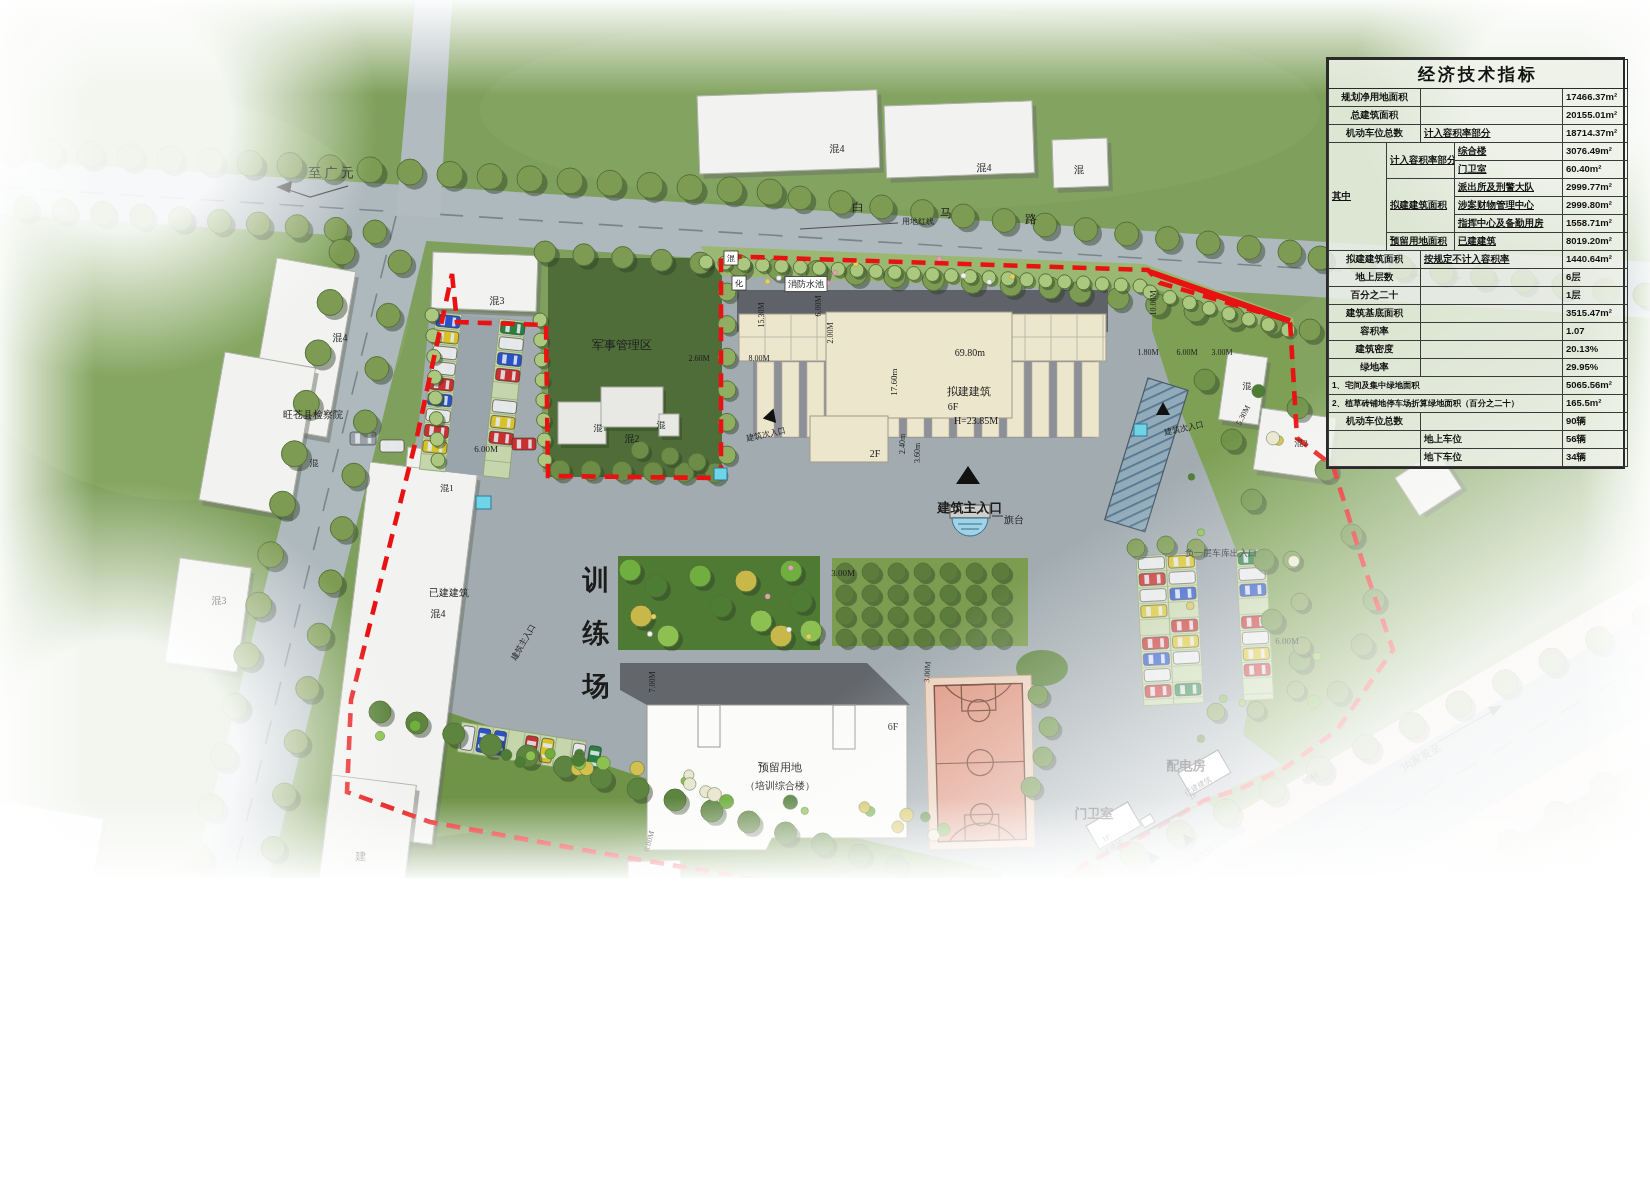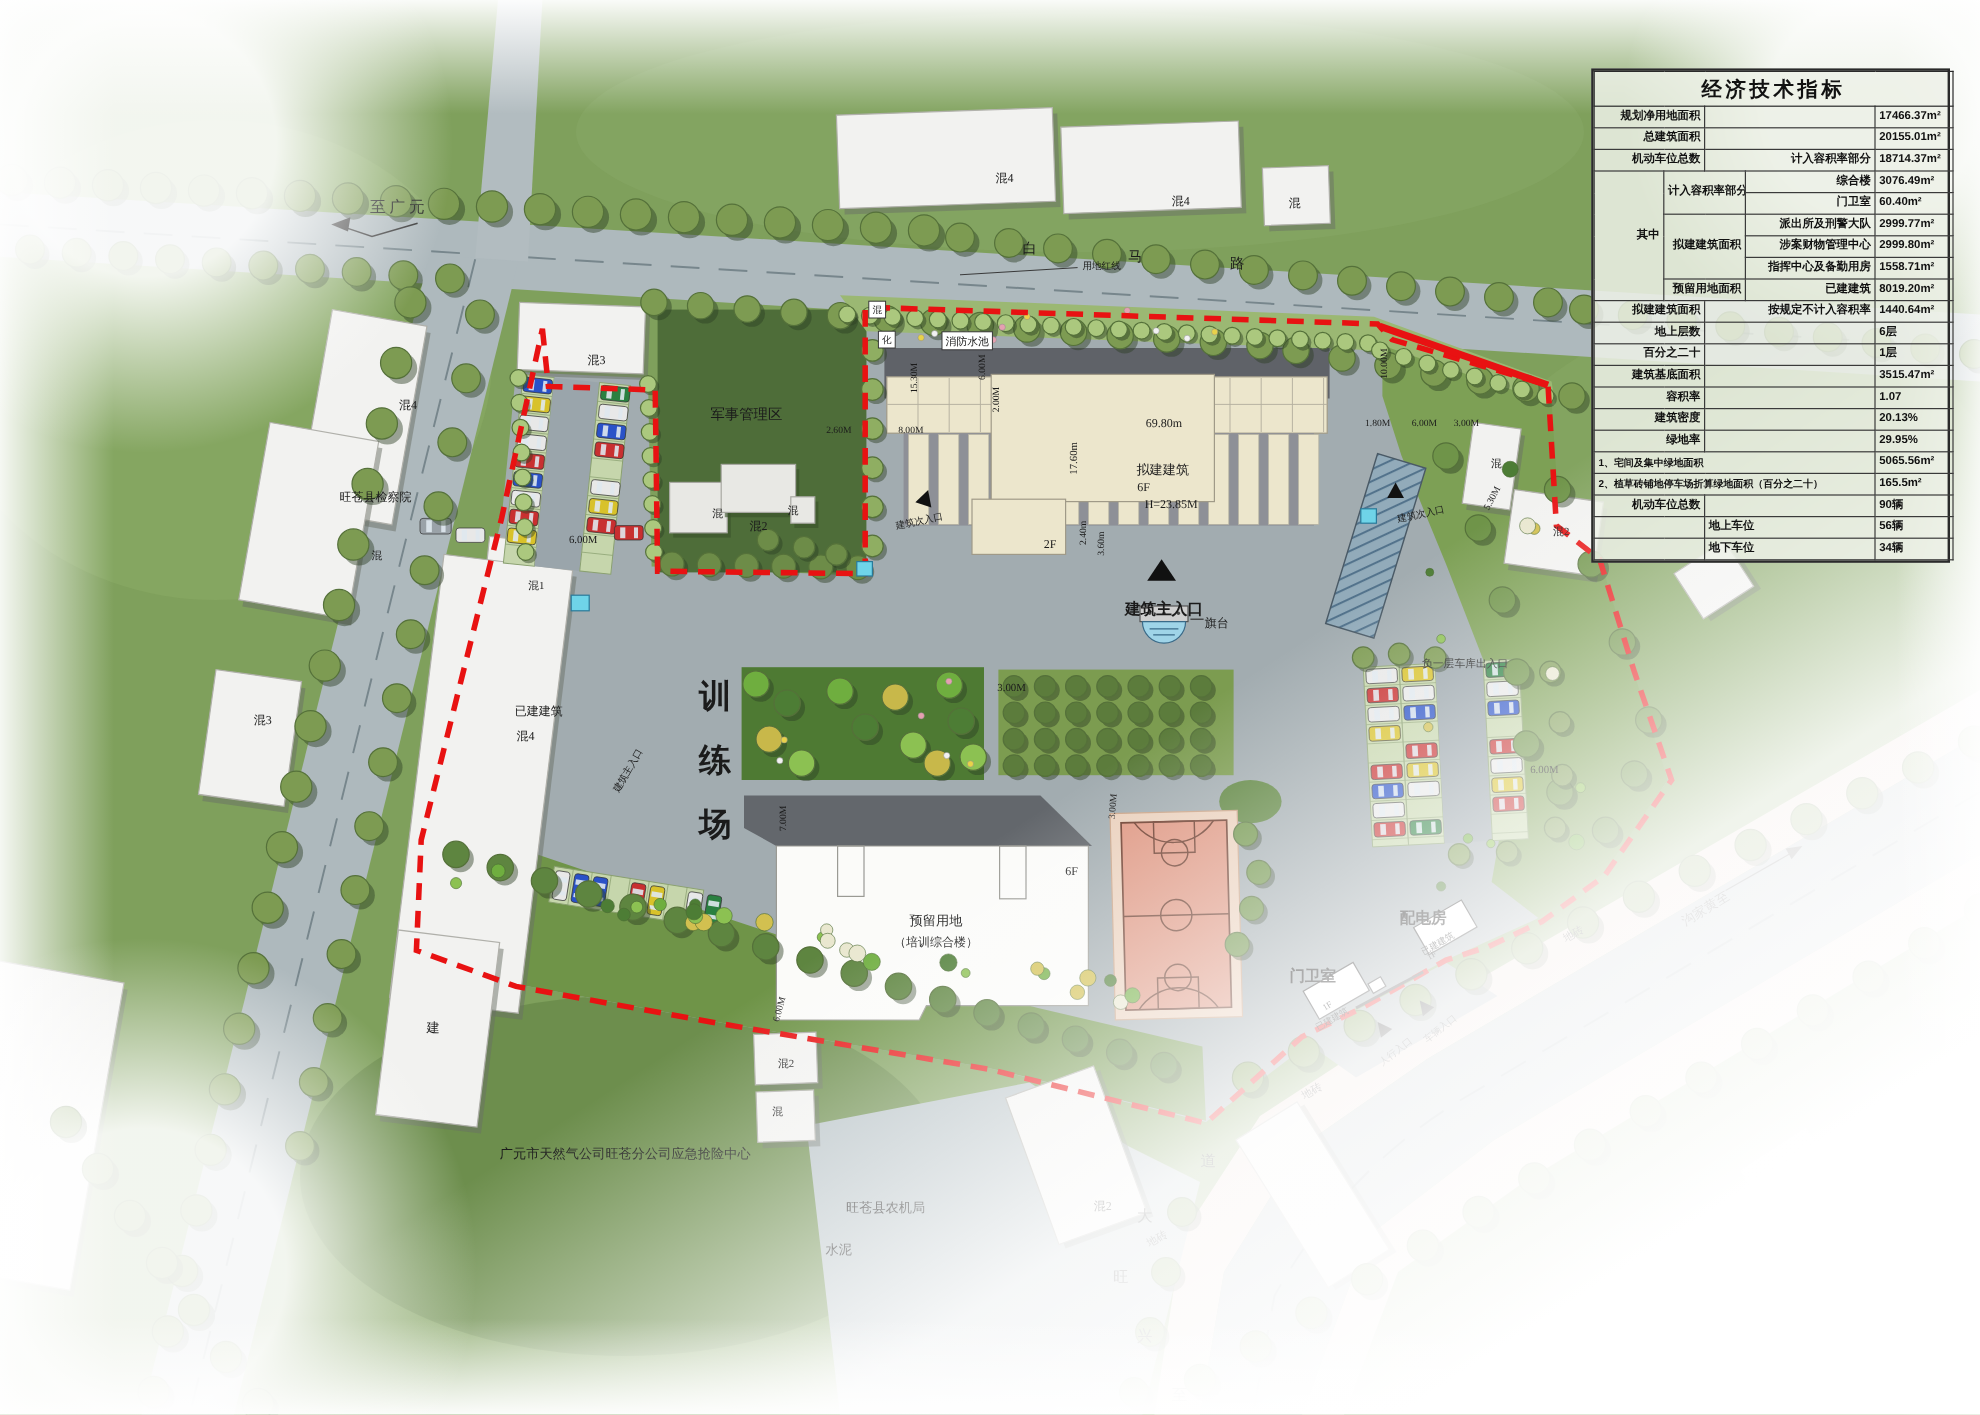--- a/index.html
+++ b/index.html
@@ -1,37 +1,37 @@
 <!DOCTYPE html>
 <html><head>
 <meta charset="utf-8">
 <style>
   html,body{margin:0;padding:0;background:#fff;}
-  #stage{position:relative;width:1650px;height:1179px;overflow:hidden;background:#7fa05c;
+  #stage{position:relative;width:1650px;height:878px;overflow:hidden;background:#7fa05c;
          font-family:"Liberation Sans",sans-serif;}
   #plan{position:absolute;left:0;top:0;}
   svg text{font-family:"Liberation Serif","DejaVu Serif",serif;fill:#1b1b1b;}
   .vig{position:absolute;pointer-events:none;z-index:5;}
   .vig-top{left:0;top:0;right:0;height:95px;background:linear-gradient(to bottom,rgba(255,255,255,.96),rgba(255,255,255,0));}
   .vig-left{left:0;top:0;bottom:0;width:95px;background:linear-gradient(to right,rgba(255,255,255,.92),rgba(255,255,255,0));}
   .vig-right{right:0;top:0;bottom:0;width:70px;background:linear-gradient(to left,rgba(255,255,255,.85),rgba(255,255,255,0));}
   .vig-bottom{left:0;bottom:0;right:0;height:80px;background:linear-gradient(to top,rgba(255,255,255,.95),rgba(255,255,255,0));}
   .vig-br{left:0;top:0;width:1650px;height:1179px;background:linear-gradient(147deg,rgba(255,255,255,0) 55%,rgba(255,255,255,.88) 72%,#fff 86%);}
   .vig-bl{left:-160px;bottom:-160px;width:560px;height:560px;background:radial-gradient(circle,rgba(255,255,255,.9) 30%,rgba(255,255,255,0) 70%);}
   .vig-tl{left:-140px;top:-140px;width:520px;height:520px;background:radial-gradient(circle,rgba(255,255,255,.9) 30%,rgba(255,255,255,0) 70%);}
   .vig-tr{right:-120px;top:-120px;width:420px;height:420px;background:radial-gradient(circle,rgba(255,255,255,.85) 30%,rgba(255,255,255,0) 70%);}
 
   #indicators{position:absolute;left:1326px;top:57px;width:299px;z-index:10;
       background:rgba(237,241,231,0.85);border:2px solid #2a2a2a;box-sizing:border-box;}
   #indicators table{border-collapse:collapse;table-layout:fixed;width:100%;}
   #indicators th{height:26px;font-size:17px;font-weight:700;letter-spacing:3px;border:1px solid #2a2a2a;text-align:center;color:#111;}
   #indicators td{border:1px solid #3a3a3a;font-size:9.5px;font-weight:600;color:#111;
       padding:0 3px;height:17px;overflow:hidden;white-space:nowrap;line-height:1.1;}
-  #indicators td.lab{text-align:right;}
-  #indicators td.mid{text-align:right;}
+  #indicators td.lab{text-align:center;}
+  #indicators td.mid{text-align:left;text-decoration:underline;}
   #indicators td.val{text-align:left;}
   #indicators td.sub{text-align:left;}
   #indicators td.note{font-size:8.3px;text-align:left;height:14px;}
 </style>
 </head>
 <body>
 
 <div id="stage">
   <svg id="plan" width="1650" height="1179" viewBox="0 0 1650 1179">
     <defs>

